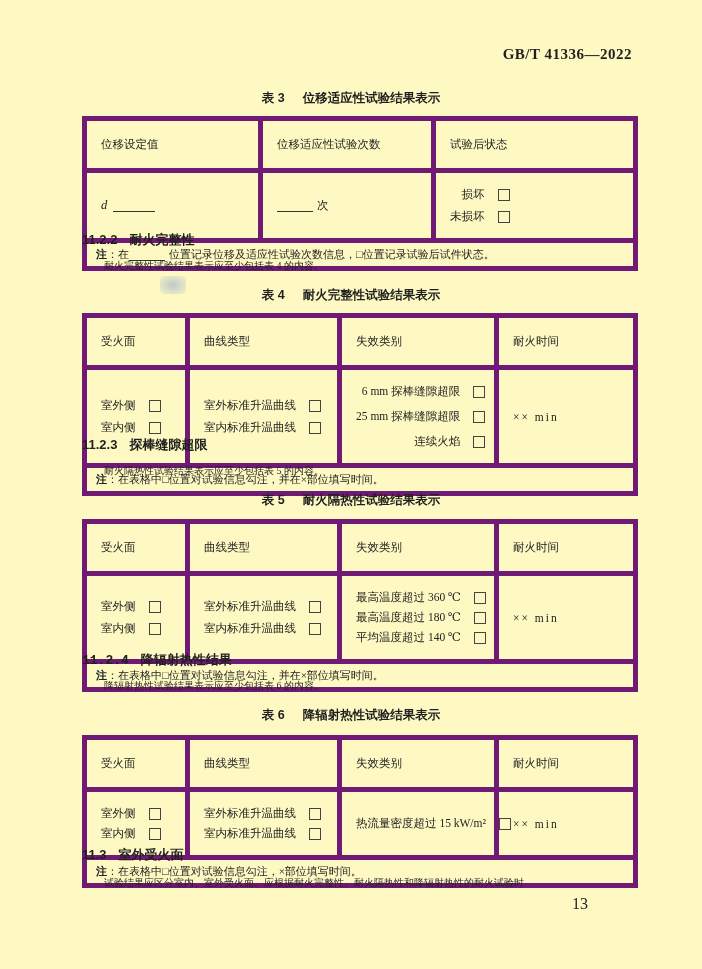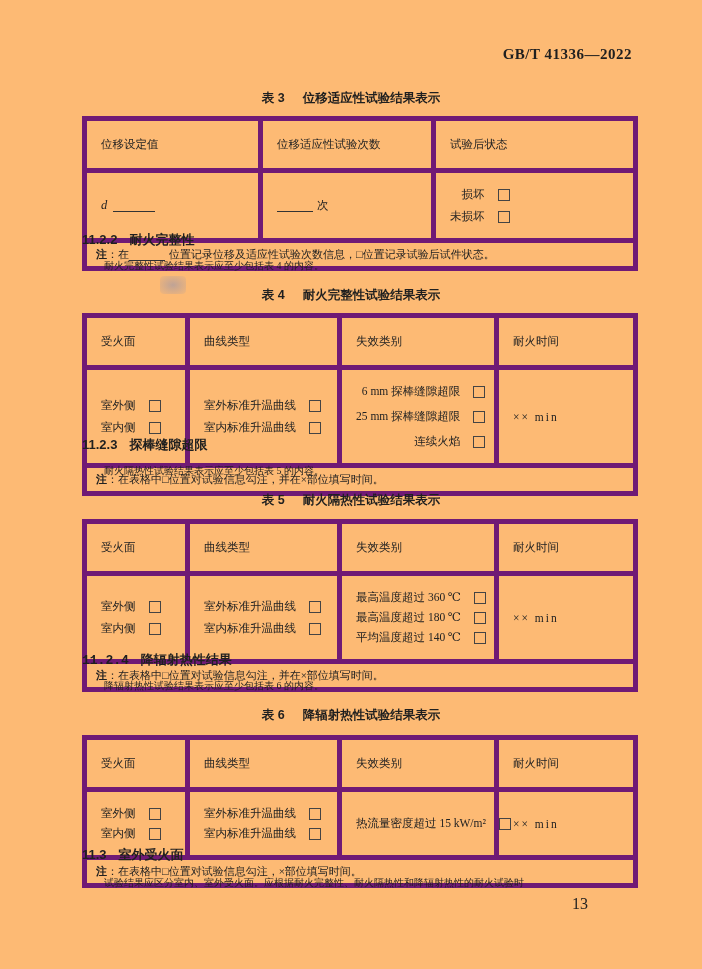--- a/index.html
+++ b/index.html
@@ -1,18 +1,18 @@
 <!DOCTYPE html>
 <html><head>
 <meta charset="utf-8">
 <style>
   html,body{margin:0;padding:0;background:#e8e8e6;}
   .page{
     position:relative;width:702px;height:969px;margin:0 auto;
-    background:#fdba74;overflow:hidden;color:#1f1f1f;
+    background:#fef9c3;overflow:hidden;color:#1f1f1f;
     font-family:"Liberation Serif","DejaVu Serif",serif;
   }
   .abs{position:absolute;}
   
   .std-code{
     top:46px;right:70px;font-size:15px;font-weight:bold;
     letter-spacing:0.5px;font-family:"Liberation Serif",serif;
   }
   
   .tbl-caption{

